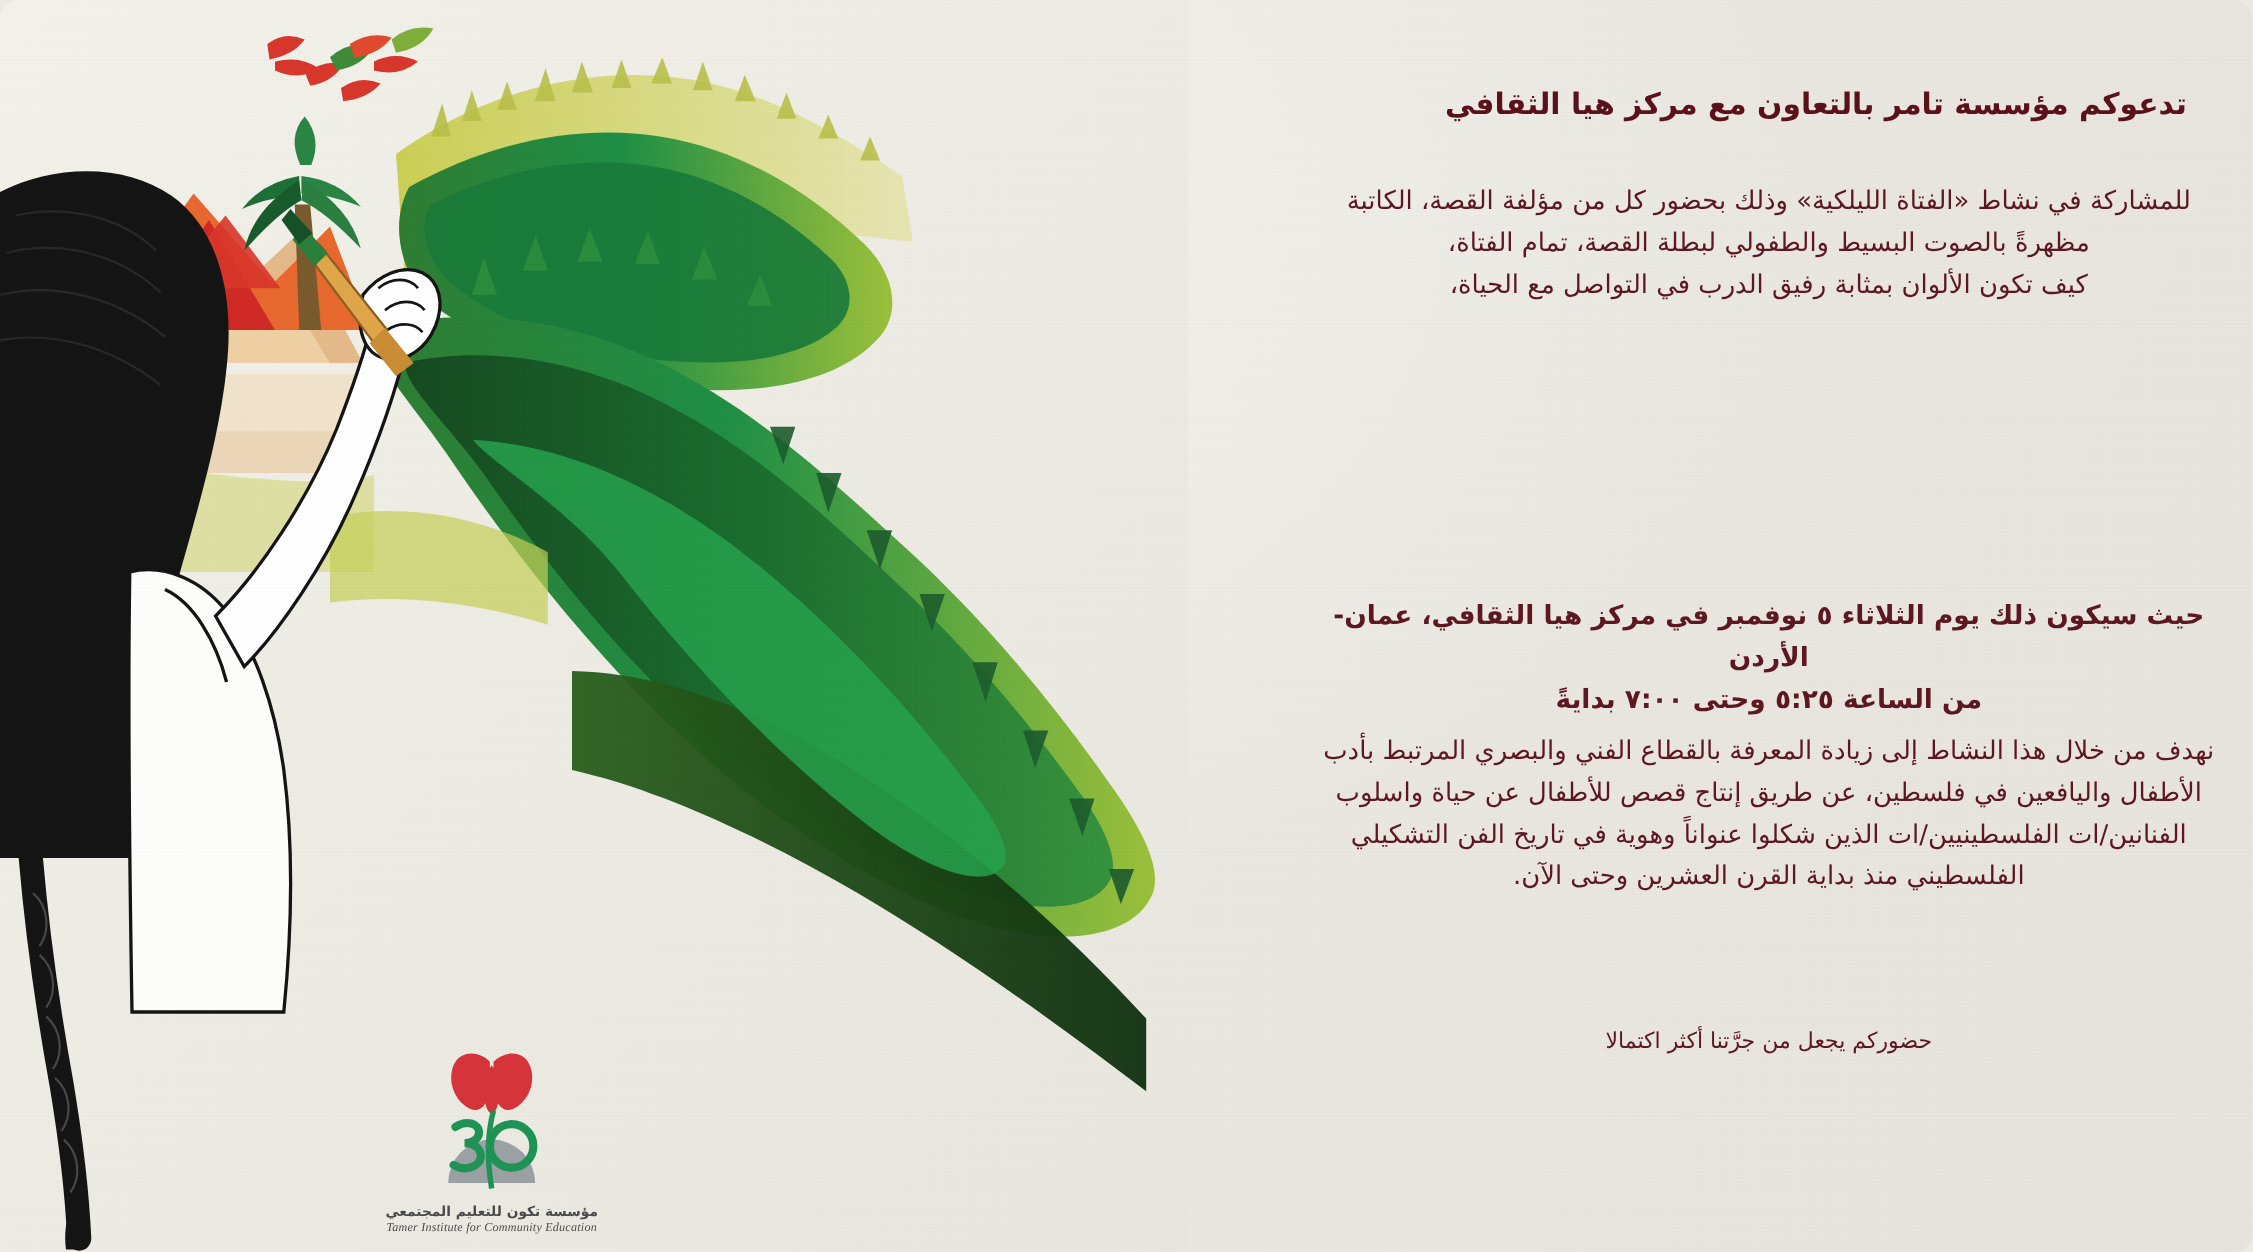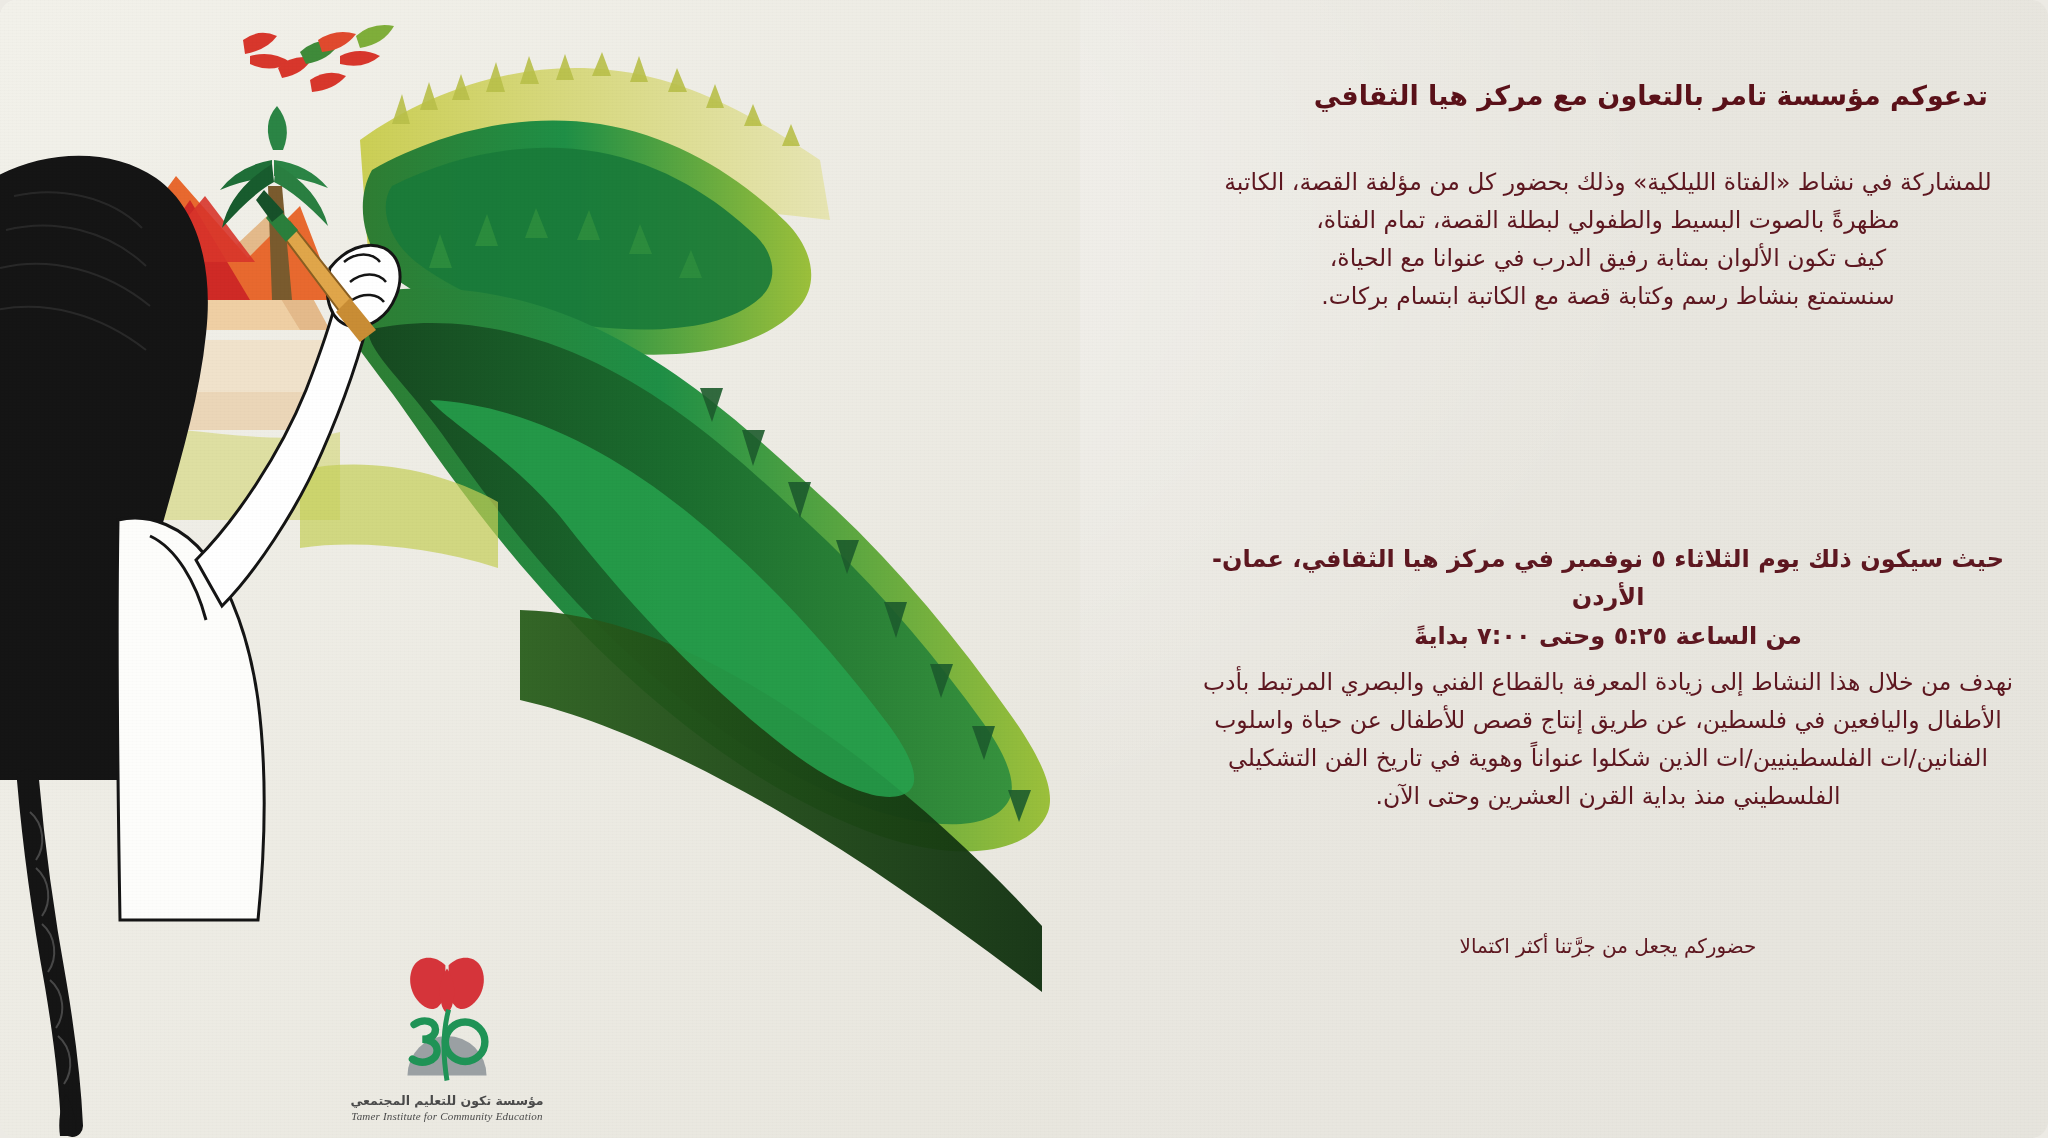--- a/index.html
+++ b/index.html
@@ -286,22 +286,21 @@
     </svg>
   </div>
 
   <div class="grain"></div>
 
   <div class="headline">تدعوكم مؤسسة تامر بالتعاون مع مركز هيا الثقافي</div>
 
   <div class="para" id="para1">
     <p>للمشاركة في نشاط «الفتاة الليلكية» وذلك بحضور كل من مؤلفة القصة، الكاتبة</p>
     <p>مظهرةً بالصوت البسيط والطفولي لبطلة القصة، تمام الفتاة،</p>
-    <p>كيف تكون الألوان بمثابة رفيق الدرب في عنوانا مع الحياة،</p>
-    <p>سنستمتع بنشاط رسم وكتابة قصة مع الكاتبة ابتسام بركات.</p>
+    <p>كيف تكون الألوان بمثابة رفيق الدرب في التواصل مع الحياة،</p>
   </div>
 
   <div class="para" id="para-bold">
     <p>حيث سيكون ذلك يوم الثلاثاء ٥ نوفمبر في مركز هيا الثقافي، عمان- الأردن</p>
     <p>من الساعة ٥:٢٥ وحتى ٧:٠٠ بدايةً</p>
   </div>
 
   <div class="para" id="para3">
     <p>نهدف من خلال هذا النشاط إلى زيادة المعرفة بالقطاع الفني والبصري المرتبط بأدب</p>
     <p>الأطفال واليافعين في فلسطين، عن طريق إنتاج قصص للأطفال عن حياة واسلوب</p>

